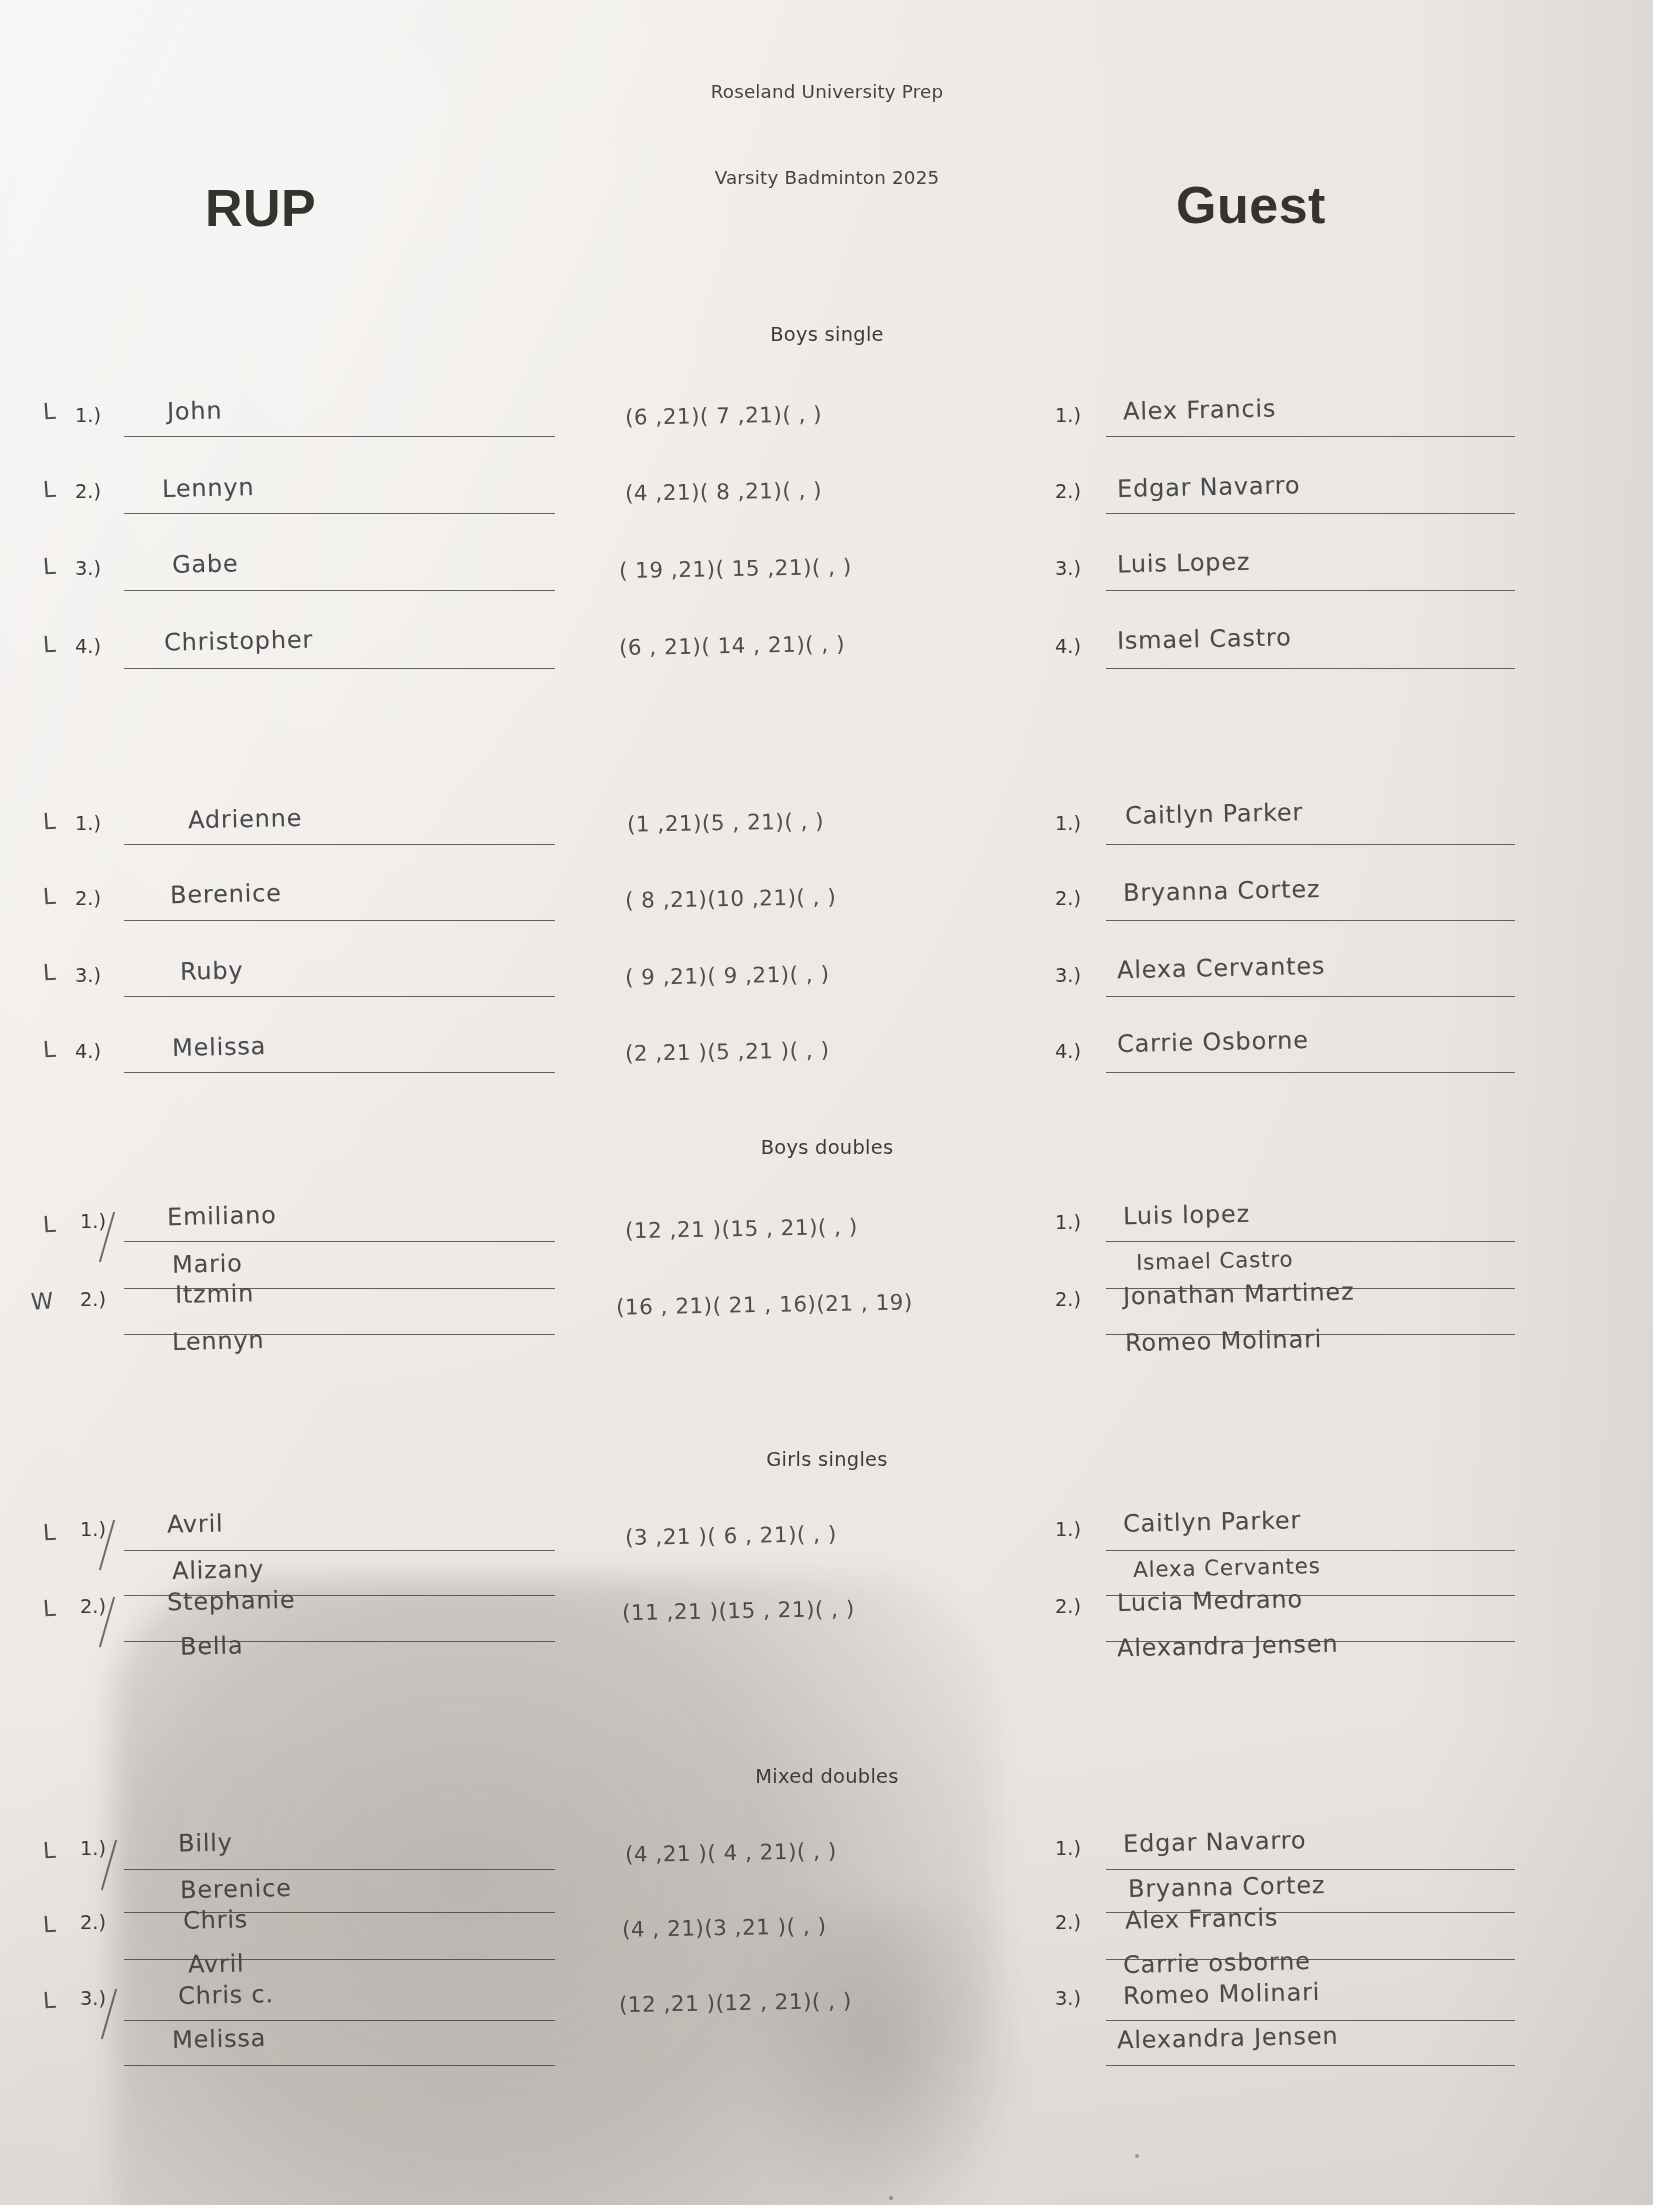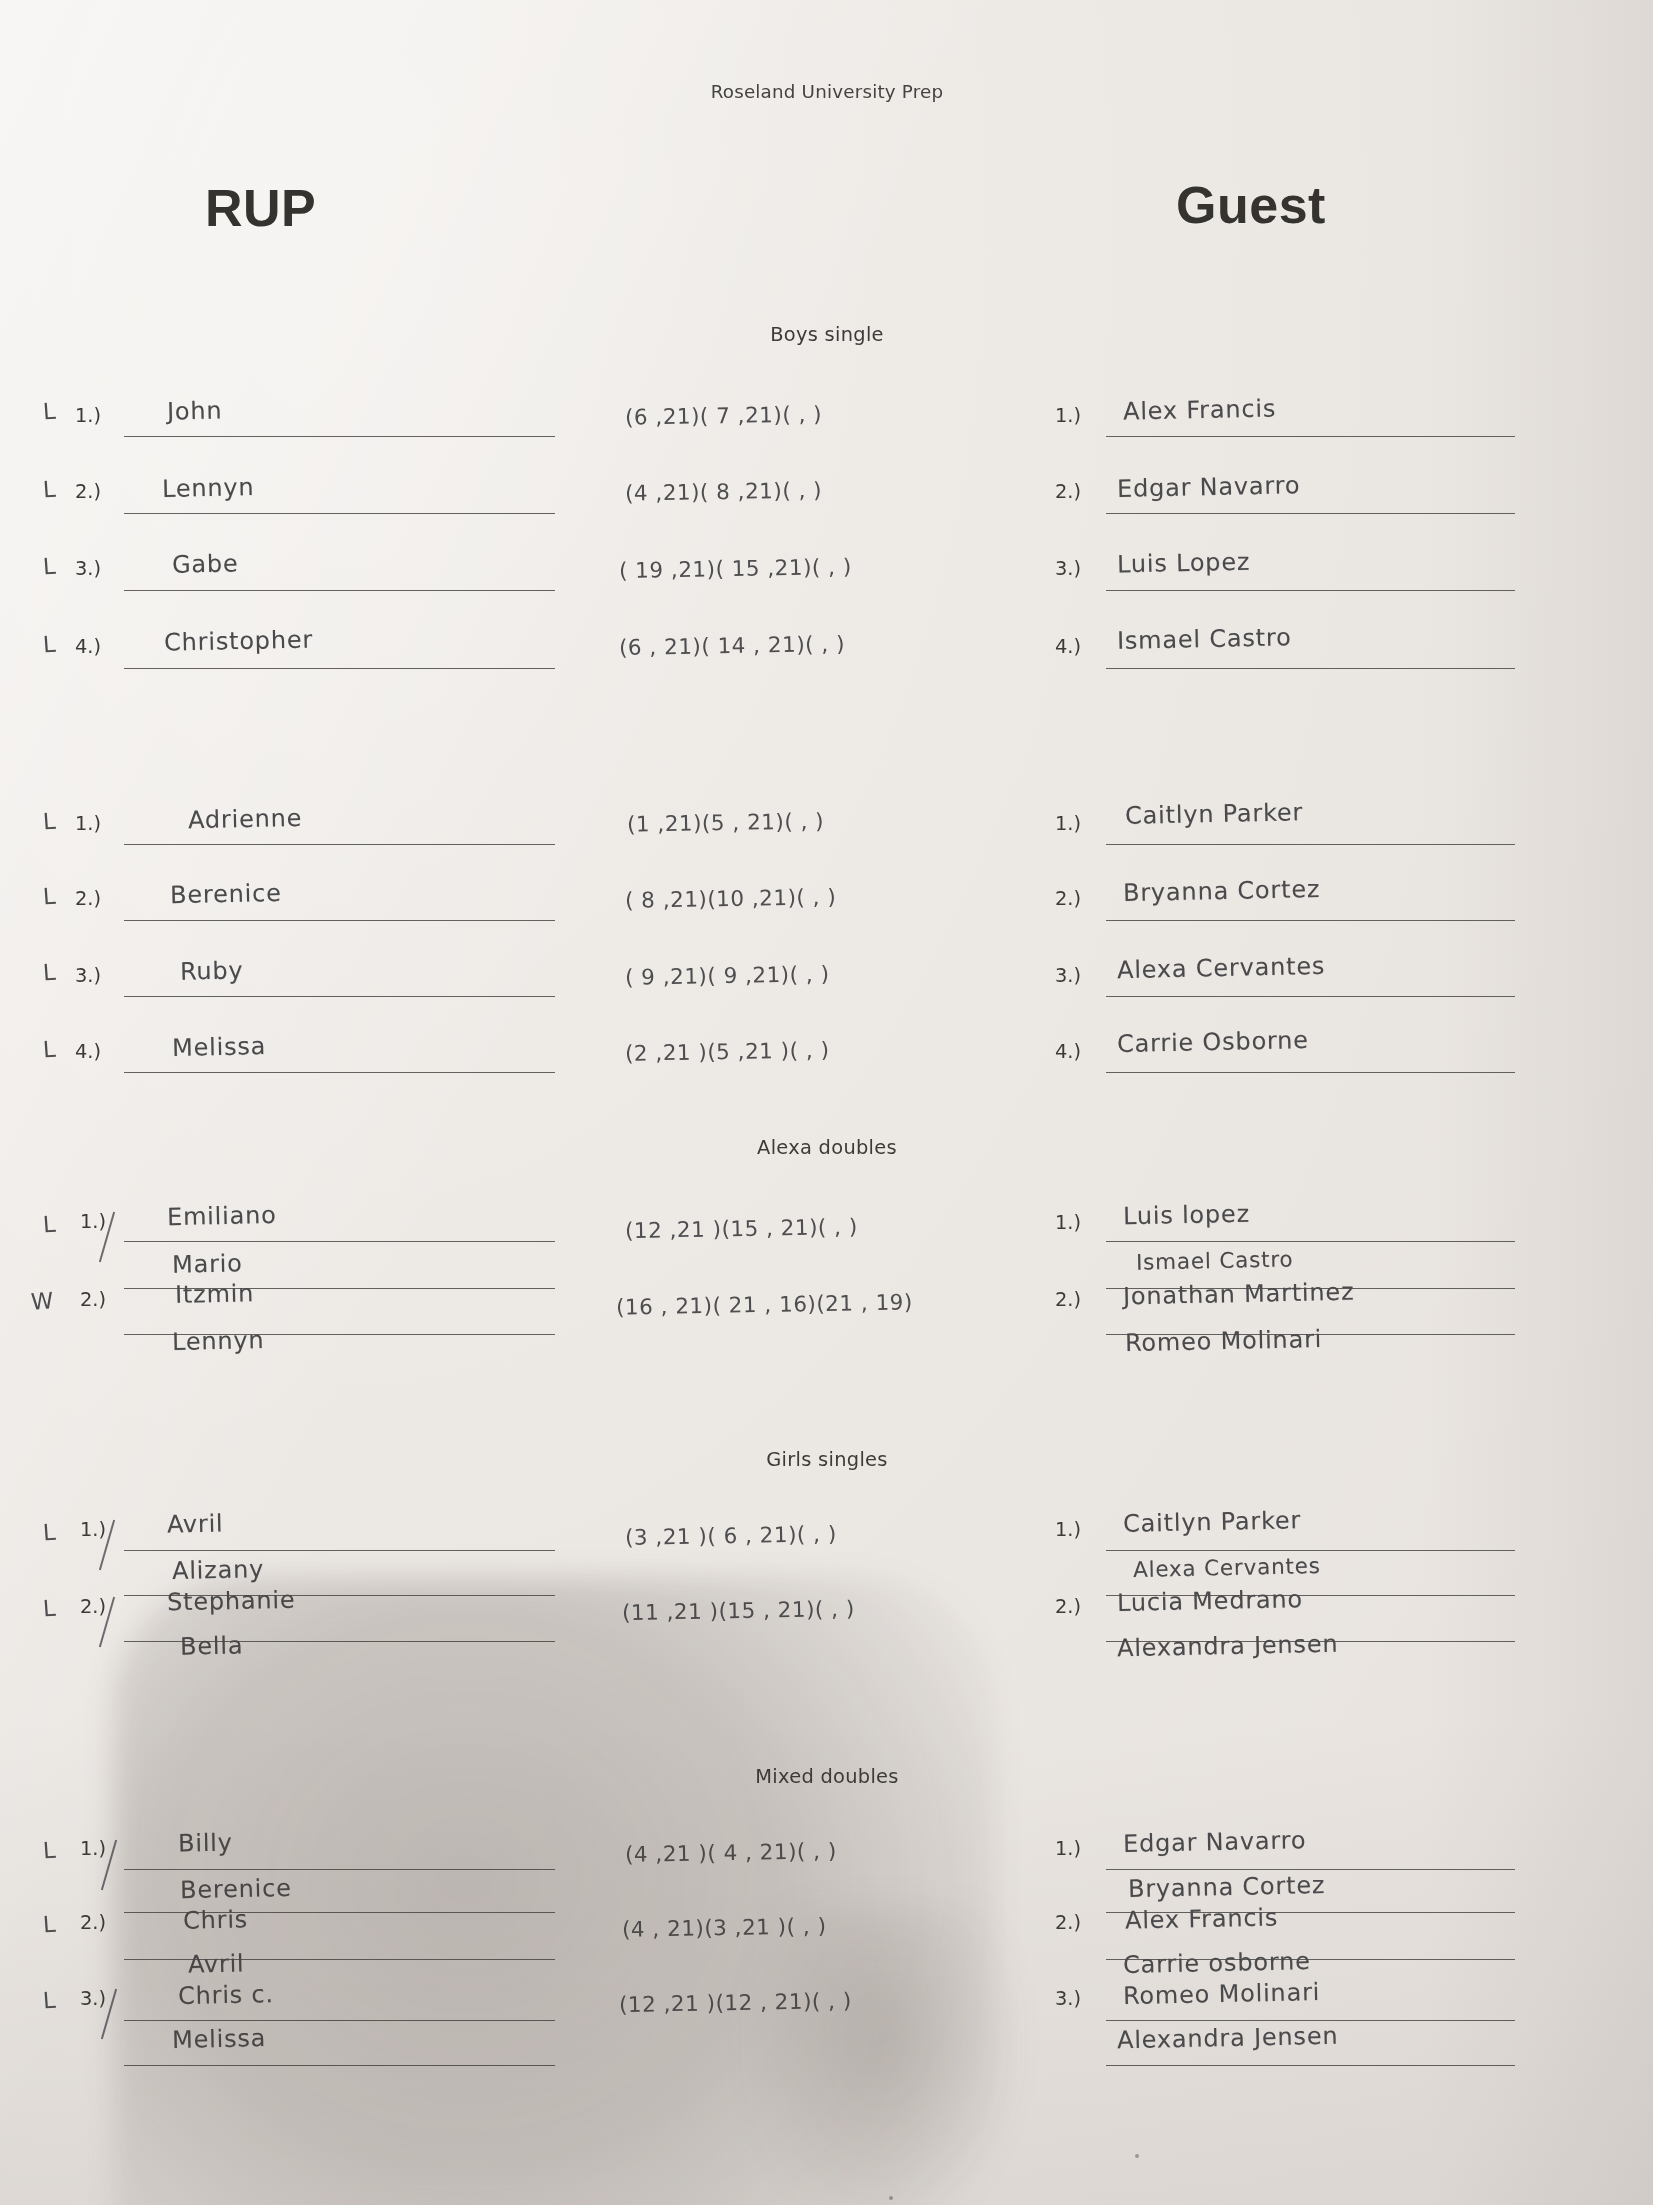--- a/index.html
+++ b/index.html
@@ -144,20 +144,21 @@
     border-radius: 50%;
     background: rgba(70,70,72,0.45);
   }
 </style>
 </head>
 <body>
 
 <div id="sheet">
 
   <div class="printed hdr-line" style="top:81px;">Roseland University Prep</div>
+  <div class="printed hdr-line" style="top:167px;">Varsity Badminton 2025</div>
   <div class="team-title" style="left:205px; top:178px;">RUP</div>
   <div class="team-title" style="left:1176px; top:175px;">Guest</div>
 
   <div class="section-label" style="top:323px;">Boys single</div>
 
   <div class="mark" style="left:43px; top:398px;">L</div>
   <div class="num" style="left:75px; top:404px;">1.)</div>
   <div class="rule" style="left:124px; top:436px; width:431px;"></div>
   <div class="hand" style="left:167px; top:397px;">John</div>
   <div class="score" style="left:625px; top:403px;">(6 ,21)( 7 ,21)(    ,    )</div>
@@ -222,21 +223,21 @@
 
   <div class="mark" style="left:43px; top:1036px;">L</div>
   <div class="num" style="left:75px; top:1040px;">4.)</div>
   <div class="rule" style="left:124px; top:1072px; width:431px;"></div>
   <div class="hand" style="left:172px; top:1033px;">Melissa</div>
   <div class="score" style="left:625px; top:1039px;">(2 ,21 )(5 ,21 )(    ,   )</div>
   <div class="num" style="left:1055px; top:1040px;">4.)</div>
   <div class="rule" style="left:1106px; top:1072px; width:409px;"></div>
   <div class="hand" style="left:1117px; top:1028px;">Carrie   Osborne</div>
 
-  <div class="section-label" style="top:1136px;">Alexa doubles</div>
+  <div class="section-label" style="top:1136px;">Boys doubles</div>
 
   <div class="mark" style="left:43px; top:1211px;">L</div>
   <div class="num" style="left:80px; top:1210px;">1.)</div>
   <div class="slash" style="left:106px; top:1211px;"></div>
   <div class="rule" style="left:124px; top:1241px; width:431px;"></div>
   <div class="rule" style="left:124px; top:1288px; width:431px;"></div>
   <div class="hand" style="left:167px; top:1202px;">Emiliano</div>
   <div class="hand" style="left:172px; top:1250px;">Mario</div>
   <div class="score" style="left:625px; top:1216px;">(12 ,21 )(15 , 21)(    ,   )</div>
   <div class="num" style="left:1055px; top:1211px;">1.)</div>

